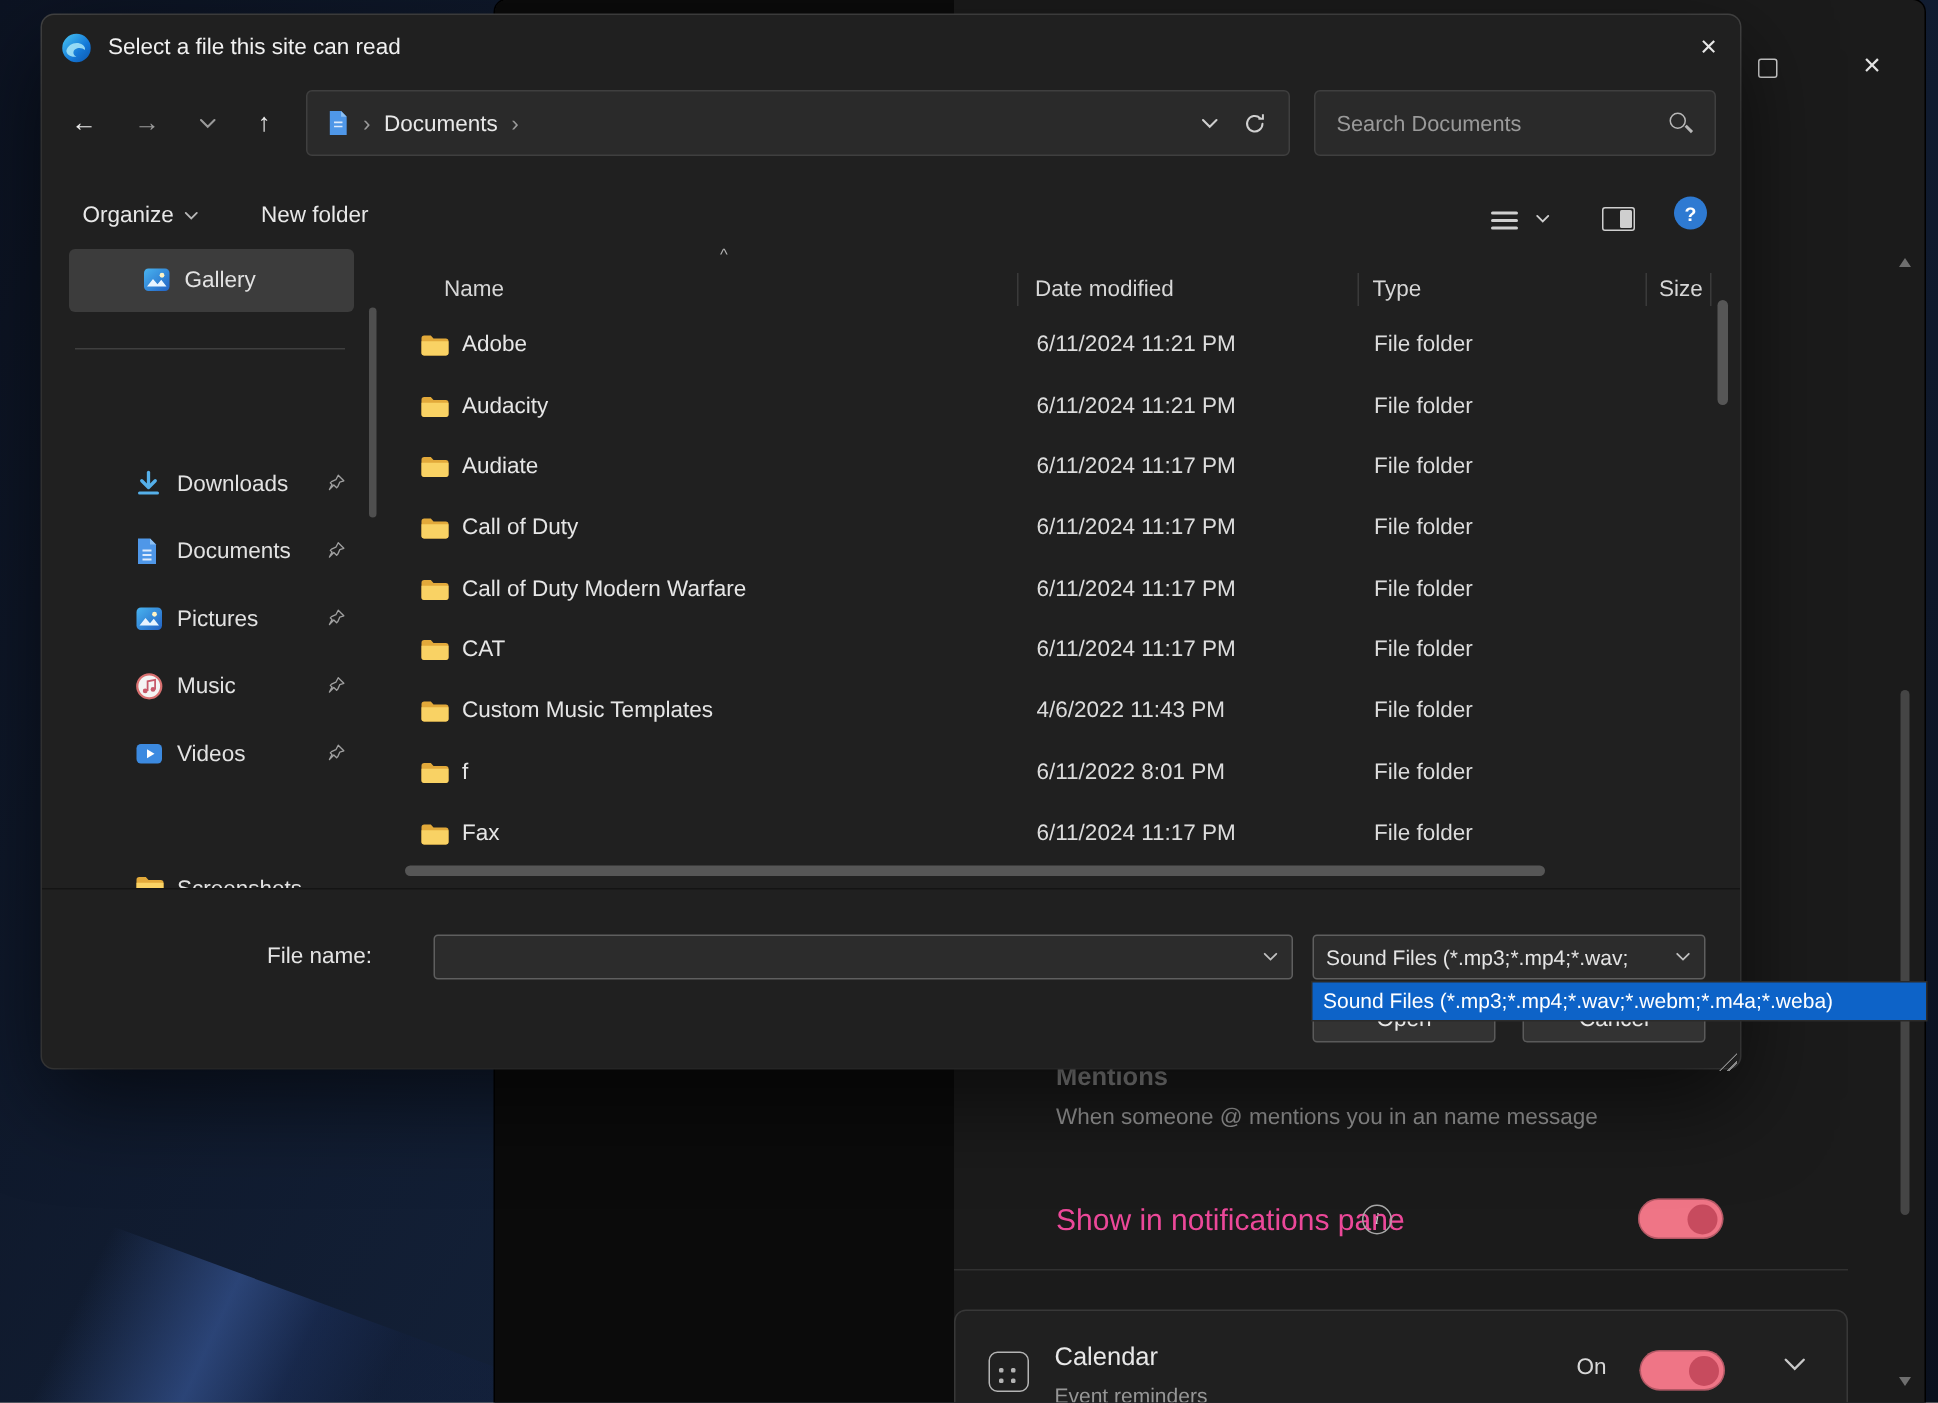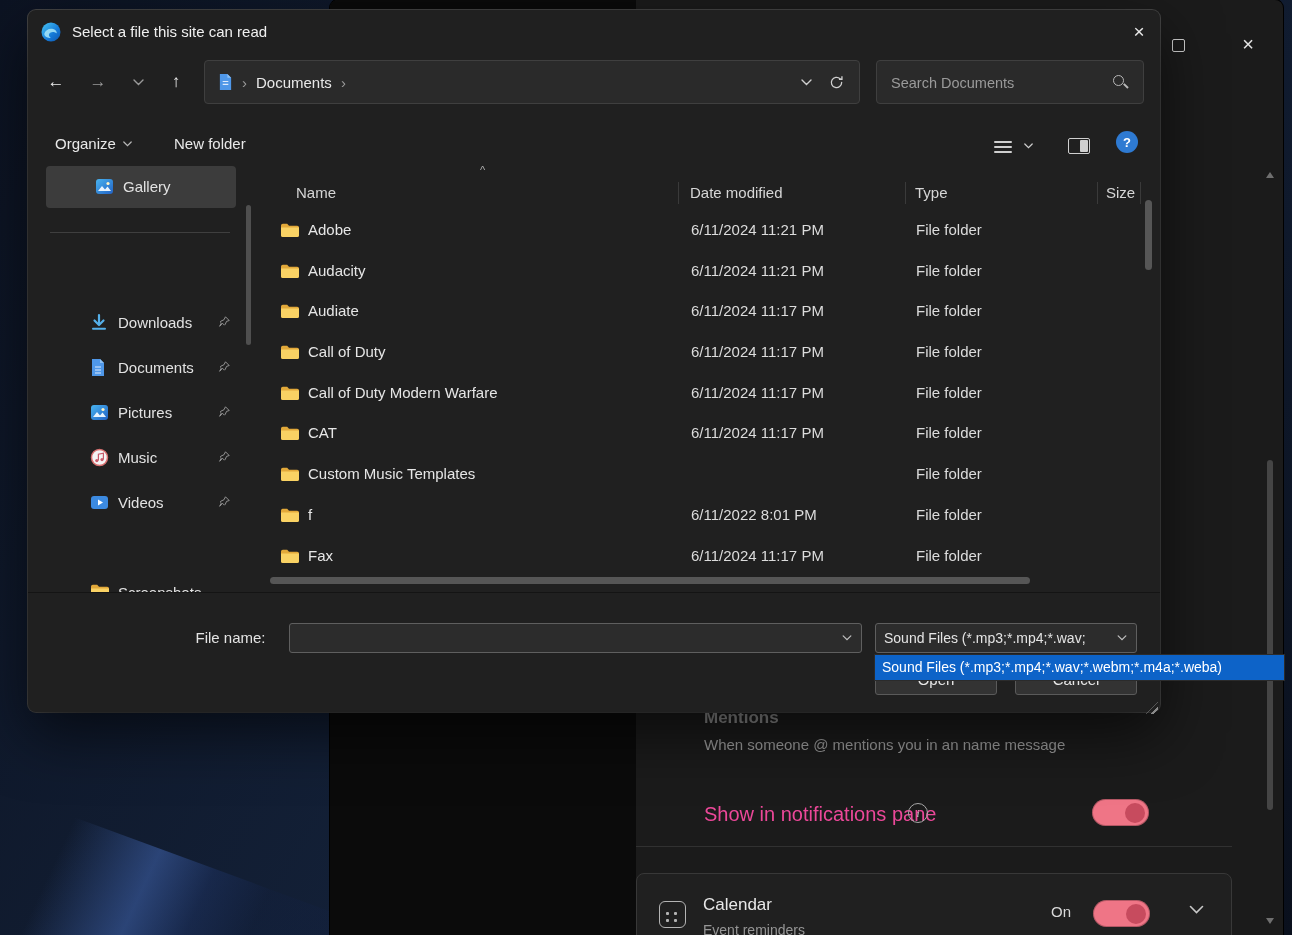--- a/index.html
+++ b/index.html
@@ -108,21 +108,21 @@
   .row{position:relative;height:40.7px;line-height:40.7px;font-size:15px}
   .row .fi{position:absolute;left:26px;top:12px}
   .c-name{position:absolute;left:54px;color:#e6e6e6;white-space:nowrap}
   .c-date{position:absolute;left:437px;color:#dcdcdc;white-space:nowrap}
   .c-type{position:absolute;left:662px;color:#dcdcdc;white-space:nowrap}
   .v-thumb{position:absolute;left:891px;top:40px;width:7px;height:70px;background:#565656;border-radius:4px}
   .h-thumb{position:absolute;left:16px;top:417px;width:760px;height:7px;background:#565656;border-radius:4px}
 
   
   .d-footer{position:absolute;left:0;top:582px;width:1132px;height:120px;border-top:1px solid #141414}
-  .fn-label{position:absolute;left:150px;top:30px;width:105px;line-height:30px;text-align:center;font-size:15px;color:#e4e4e4}
+  .fn-label{position:absolute;left:150px;top:30px;width:105px;line-height:30px;text-align:left;font-size:15px;color:#e4e4e4}
   .fn-wrap{position:absolute;left:261px;top:30px;width:573px;height:30px;background:#2c2c2c;border:1px solid #5f5f5f;border-radius:3px;box-sizing:border-box}
   .fn-wrap input{position:absolute;left:8px;top:0;width:530px;height:28px;background:transparent;border:none;outline:none;color:#e0e0e0;font-size:14px;font-family:inherit}
   .combo-chev{position:absolute;right:9px;top:11px;color:#c0c0c0}
   .ft-combo{position:absolute;left:847px;top:30px;width:262px;height:30px;background:#2c2c2c;border:1px solid #5f5f5f;border-radius:3px;box-sizing:border-box}
   .ft-combo .val{position:absolute;left:8px;top:0;width:228px;line-height:28px;font-size:14px;color:#e4e4e4;white-space:nowrap;overflow:hidden}
   .ft-option{position:absolute;left:847px;top:62px;width:402px;height:25px;line-height:25px;background:#0d63c8;color:#fff;font-size:14px;padding-left:7px;white-space:nowrap;z-index:30;box-shadow:0 0 0 1px #2b2b2b}
   .btn{position:absolute;top:72px;width:122px;height:30px;background:#333333;border:1px solid #5a5a5a;border-radius:3px;box-sizing:border-box;
     text-align:center;line-height:28px;font-size:15px;color:#e8e8e8;z-index:10}
   .btn-open{left:847px}.btn-cancel{left:987px}
   .grip{position:absolute;left:1118px;top:692px;width:12px;height:12px;
@@ -462,20 +462,21 @@
         <span class="c-type">File folder</span>
       </div>
       <div class="row">
         <span class="fi">
             <svg width="20" height="16" viewBox="0 0 20 16">
               <path d="M1 3.5A1.8 1.8 0 0 1 2.8 1.7h4.4l1.8 2h8.2A1.8 1.8 0 0 1 19 5.5v7.7a1.8 1.8 0 0 1-1.8 1.8H2.8A1.8 1.8 0 0 1 1 13.2z" fill="#e2a93a"></path>
               <path d="M1 5.5h18v7.7a1.8 1.8 0 0 1-1.8 1.8H2.8A1.8 1.8 0 0 1 1 13.2z" fill="#f9d264"></path>
             </svg>
           </span>
         <span class="c-name">Custom Music Templates</span>
+        <span class="c-date">4/6/2022 11:43 PM</span>
         <span class="c-type">File folder</span>
       </div>
       <div class="row">
         <span class="fi">
             <svg width="20" height="16" viewBox="0 0 20 16">
               <path d="M1 3.5A1.8 1.8 0 0 1 2.8 1.7h4.4l1.8 2h8.2A1.8 1.8 0 0 1 19 5.5v7.7a1.8 1.8 0 0 1-1.8 1.8H2.8A1.8 1.8 0 0 1 1 13.2z" fill="#e2a93a"></path>
               <path d="M1 5.5h18v7.7a1.8 1.8 0 0 1-1.8 1.8H2.8A1.8 1.8 0 0 1 1 13.2z" fill="#f9d264"></path>
             </svg>
           </span>
         <span class="c-name">f</span>

